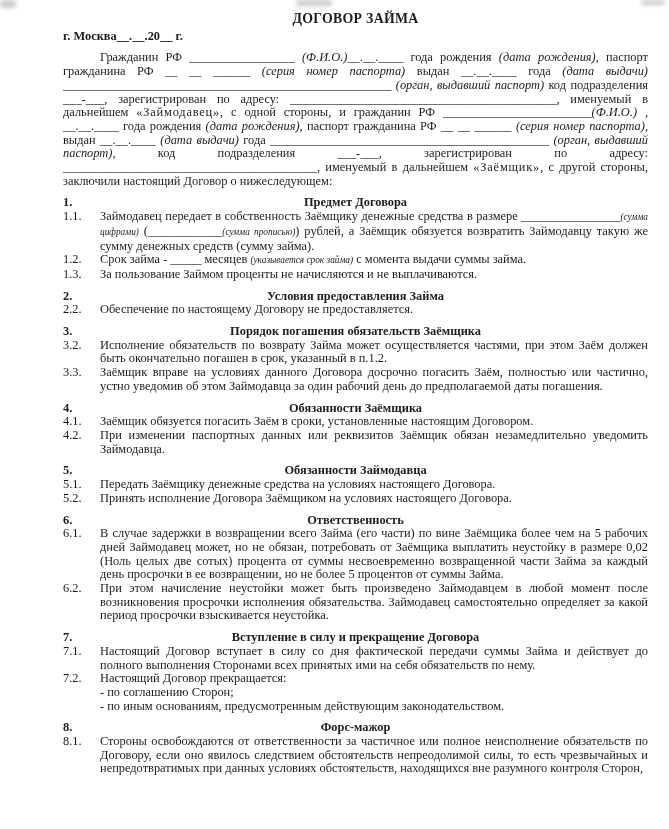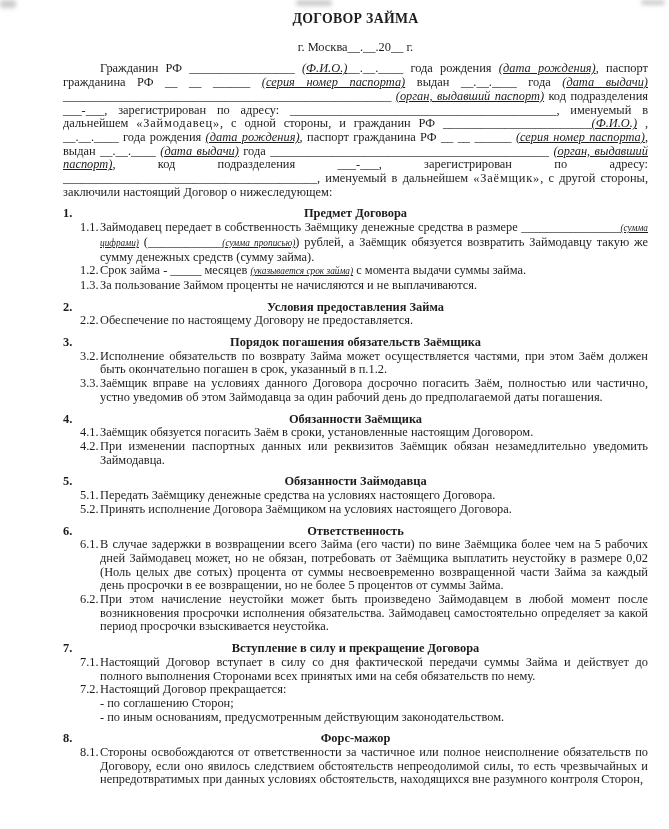--- a/index.html
+++ b/index.html
@@ -21,40 +21,41 @@
   .sm3{top:0;right:4px;width:24px;height:5px;}
   .title{
     margin:4px 0 0 0;
     font-size:13.8px;
     font-weight:700;
     text-align:center;
     letter-spacing:.3px;
   }
   .meta{
     display:flex;
-    justify-content:center;
-    margin-top:15px;
+    justify-content:flex-start;
+    margin-top:4px;
+    font-weight:bold;
   }
   .preamble{
     margin:8px 0 0 0;
     text-align:justify;
     text-indent:37px;
   }
   .sec{margin-top:8px;}
   .sec-head{position:relative;font-weight:700;}
   .sec-num{position:absolute;left:0;top:0;}
   .sec-title{text-align:center;}
   .item{
     position:relative;
     padding-left:37px;
     text-align:justify;
   }
-  .item-num{position:absolute;left:17px;top:0;}
+  .item-num{position:absolute;left:0;top:0;}
   .b{font-weight:400;letter-spacing:.8px;}
-  .i{font-style:italic;text-decoration:underline;}
+  .i{font-style:italic;}
   .s{font-size:9.3px;}
 </style>
 </head>
 <body>
 
 <div class="page">
   <div class="smudge sm1"></div>
   <div class="smudge sm2"></div>
   <div class="smudge sm3"></div>
 

